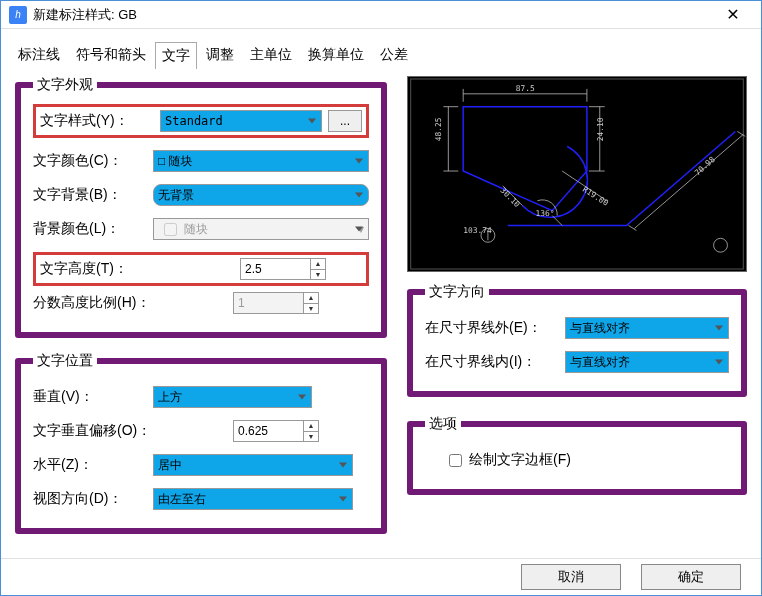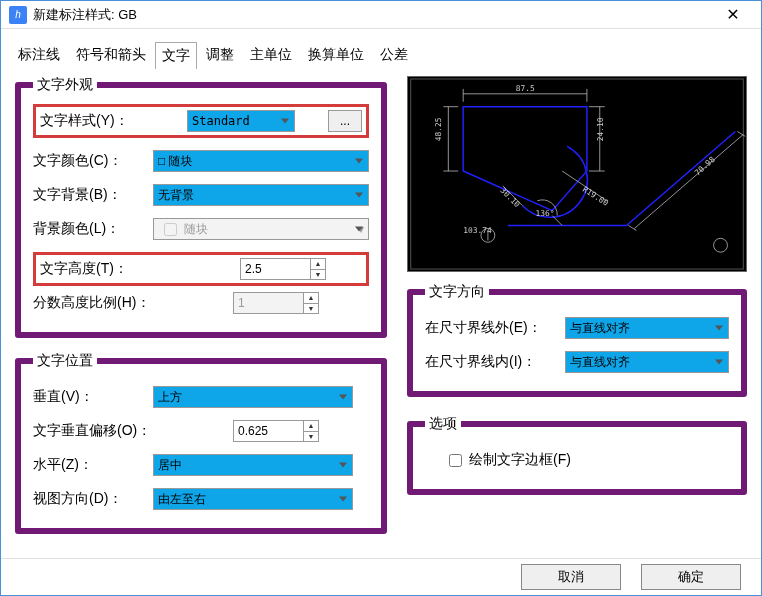--- a/index.html
+++ b/index.html
@@ -166,21 +166,21 @@
     <div class="tab">主单位</div>
     <div class="tab">换算单位</div>
     <div class="tab">公差</div>
   </div>
 
   <div class="body">
     <div class="col-left">
       <fieldset>
         <legend>文字外观</legend>
 
-        <div class="row hl-row" style="margin-bottom:6px;gap:27px;">
+        <div class="row hl-row" style="margin-bottom:6px;">
           <label>文字样式(Y)：</label>
           <div class="sel-wrap" style="flex:1;">
             <select class="ctl" style="width:100%;font-family:monospace;">
               <option>Standard</option>
             </select>
           </div>
           <div class="btn-ellipsis">...</div>
         </div>
 
         <div class="row">
@@ -188,21 +188,21 @@
           <div class="sel-wrap" style="flex:1;">
             <select class="ctl" style="width:100%;">
               <option>□ 随块</option>
             </select>
           </div>
         </div>
 
         <div class="row">
           <label>文字背景(B)：</label>
           <div class="sel-wrap" style="flex:1;">
-            <select class="ctl" style="width:100%;">
+            <select class="ctl" style="width:100%;border-radius:8px;">
               <option>无背景</option>
             </select>
           </div>
         </div>
 
         <div class="row">
           <label>背景颜色(L)：</label>
           <div class="sel-wrap" style="flex:1;">
             <div class="ctl disabled" style="width:100%;display:flex;align-items:center;">
               <span class="chk-inline">
@@ -235,21 +235,21 @@
               </div>
           </div>
         </div>
       </fieldset>
 
       <fieldset>
         <legend>文字位置</legend>
 
         <div class="row">
           <label>垂直(V)：</label>
-          <div class="sel-wrap" style="width:200px;">
+          <div class="sel-wrap" style="width:159px;">
             <select class="ctl" style="width:100%;">
               <option>上方</option>
             </select>
           </div>
         </div>
 
         <div class="row">
           <label class="wide" style="width:200px;">文字垂直偏移(O)：</label>
           <div class="spinner">
             <input value="0.625" style="">

